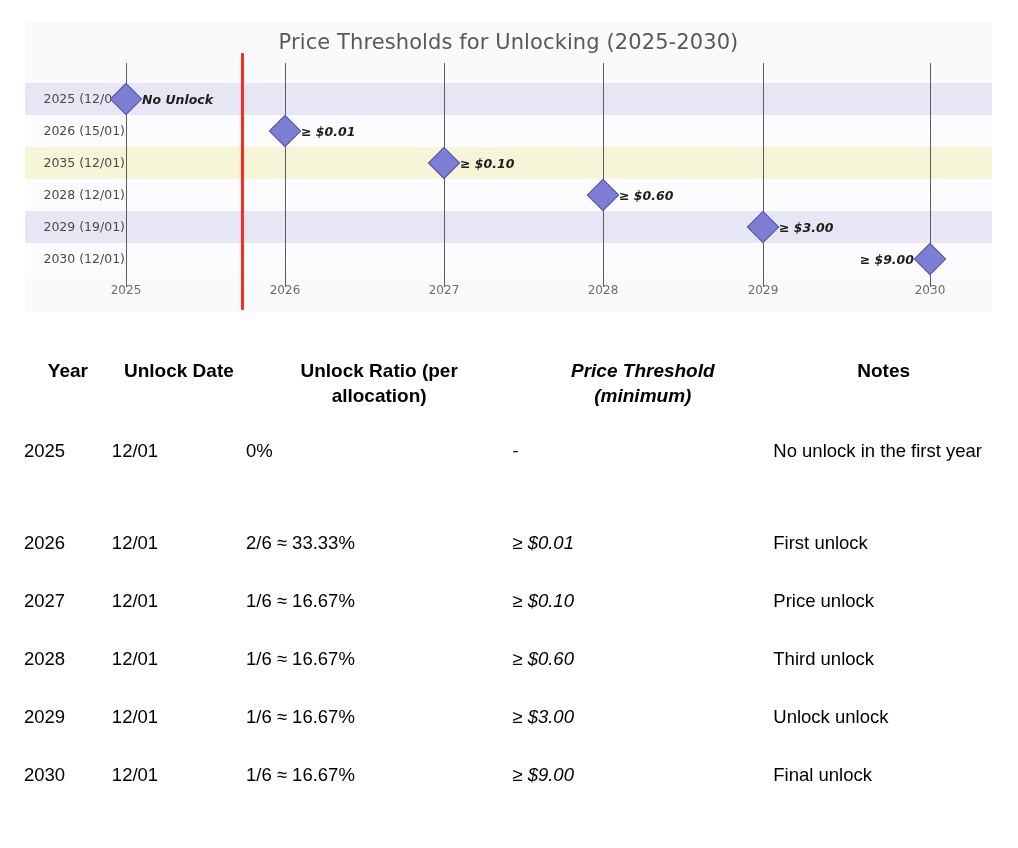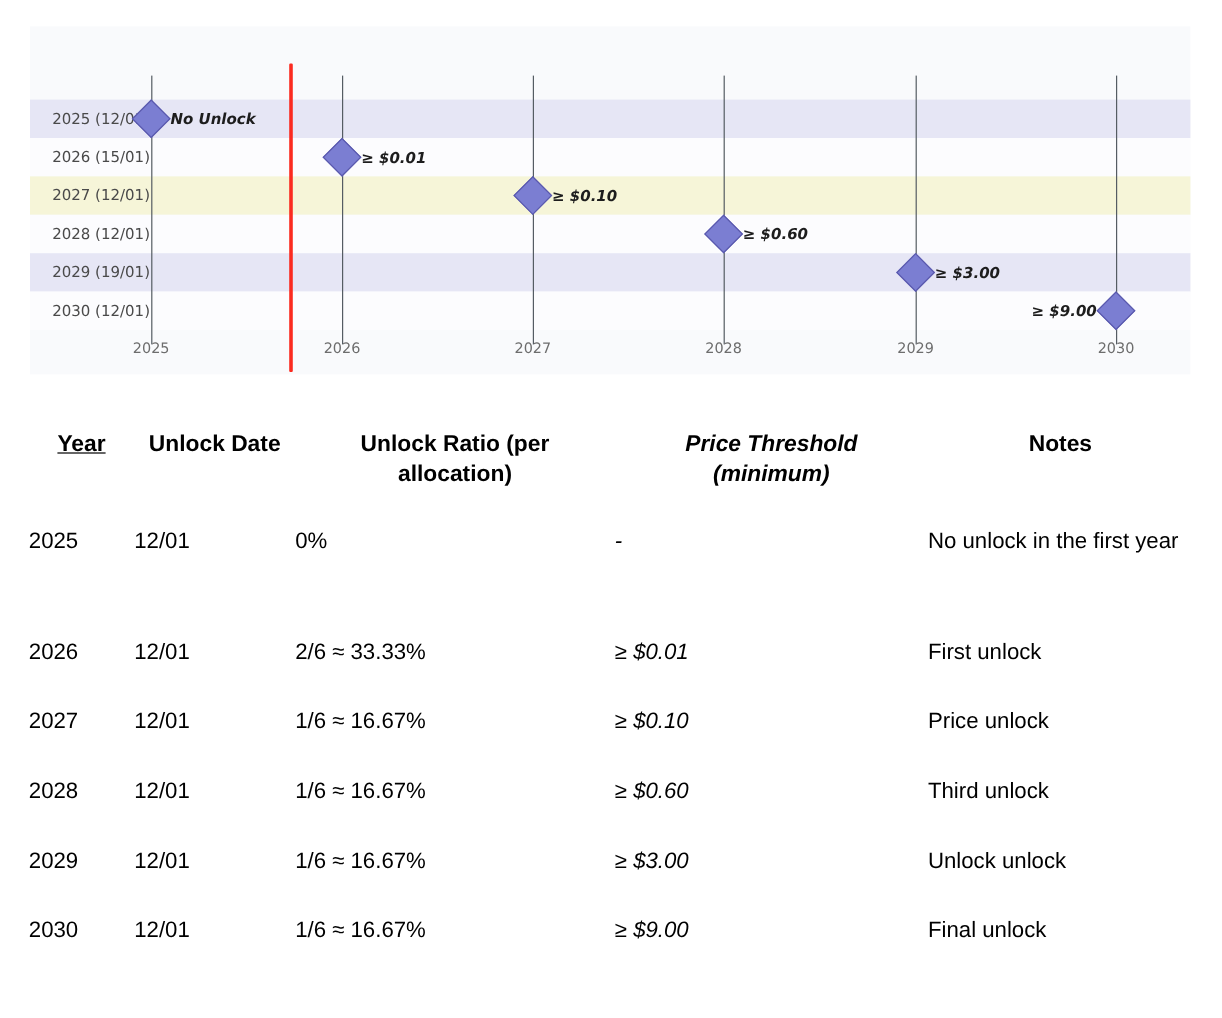--- a/index.html
+++ b/index.html
@@ -143,51 +143,52 @@
   }
   #data-table tbody tr { height: 58px; }
   #data-table tbody tr:first-child { height: 92px; }
 
   .col-year   { width: 70px; }
   .col-date   { width: 118px; }
   .col-ratio  { width: 258px; }
   .col-price  { width: 252px; font-style: italic; }
   .col-notes  { width: 212px; }
 
-  th.col-year  { text-align: center; text-decoration: underline; }
+  th.col-year  { text-align: center; }
   th.col-date  { text-align: center; }
   th.col-ratio { text-align: center; }
   th.col-price { text-align: center; }
   th.col-notes { text-align: center; }
 </style>
 </head>
 <body>
 
 <div id="chart-panel">
 
+  <div id="chart-title">Price Thresholds for Unlocking (2025-2030)</div>
 
   <div class="row-band" style="top:61px;  background:#e6e6f5;"></div>
   <div class="row-band" style="top:93px;  background:#fcfcfe;"></div>
   <div class="row-band" style="top:125px; background:#f6f5d8;"></div>
   <div class="row-band" style="top:157px; background:#fcfcfe;"></div>
   <div class="row-band" style="top:189px; background:#e6e6f5;"></div>
   <div class="row-band" style="top:221px; background:#fcfcfe;"></div>
 
   <div class="stem" style="left:101px;"></div>
   <div class="stem" style="left:260px;"></div>
   <div class="stem" style="left:419px;"></div>
   <div class="stem" style="left:578px;"></div>
   <div class="stem" style="left:738px;"></div>
   <div class="stem" style="left:905px;"></div>
 
   <div id="today-line" style="left:216px;"></div>
 
   <div class="row-label" style="top:61px;">2025 (12/01)</div>
   <div class="row-label" style="top:93px;">2026 (15/01)</div>
-  <div class="row-label" style="top:125px;">2027 (12/01)</div>
+  <div class="row-label" style="top:125px;">2035 (12/01)</div>
   <div class="row-label" style="top:157px;">2028 (12/01)</div>
   <div class="row-label" style="top:189px;">2029 (19/01)</div>
   <div class="row-label" style="top:221px;">2030 (12/01)</div>
 
   <div class="diamond" style="left:101px; top:77px;"></div>
   <div class="diamond" style="left:260px; top:109px;"></div>
   <div class="diamond" style="left:419px; top:141px;"></div>
   <div class="diamond" style="left:578px; top:173px;"></div>
   <div class="diamond" style="left:738px; top:205px;"></div>
   <div class="diamond" style="left:905px; top:237px;"></div>

